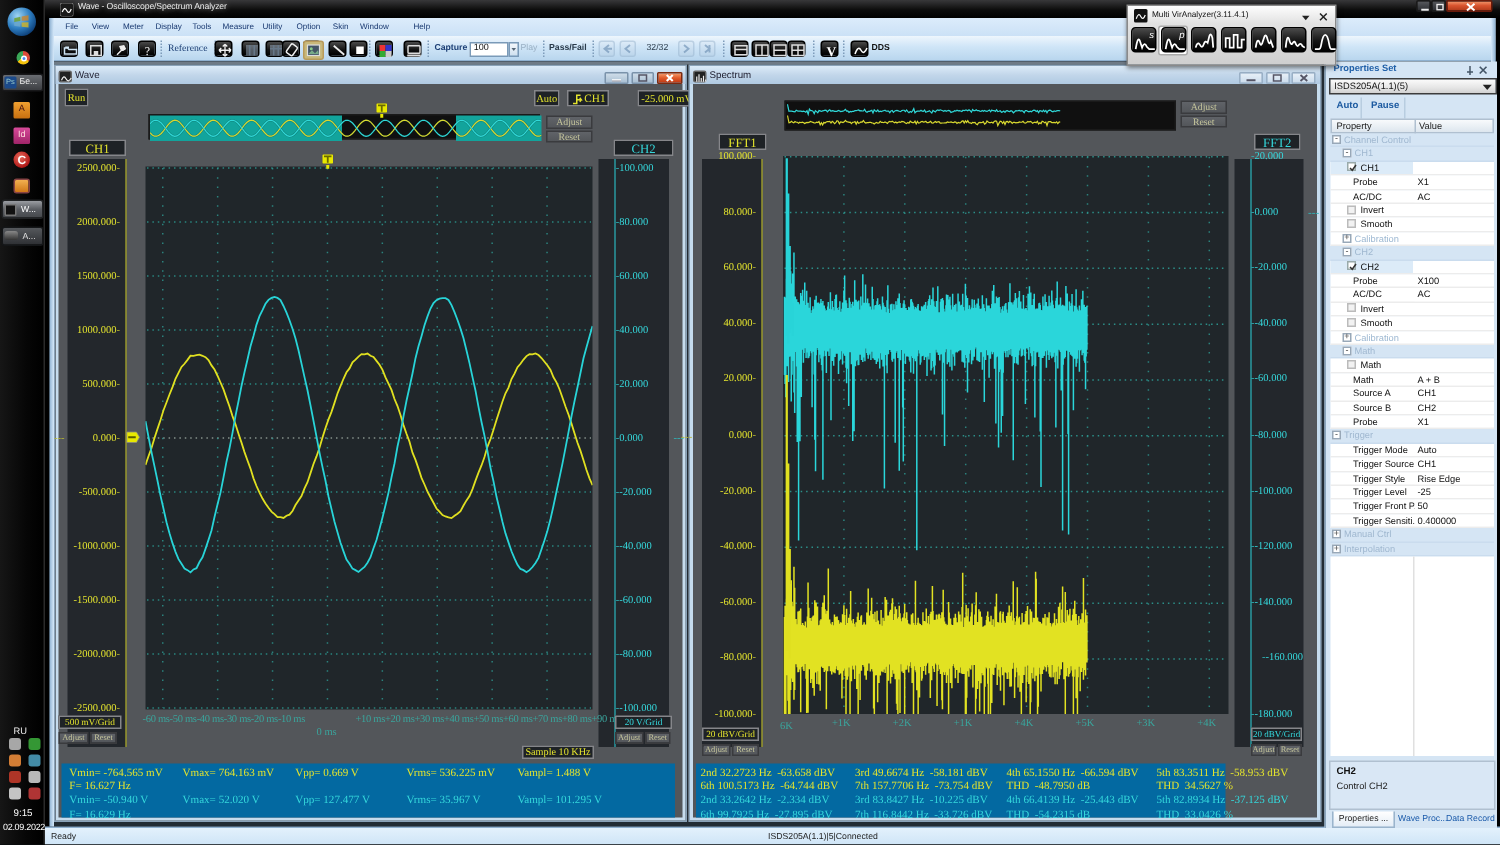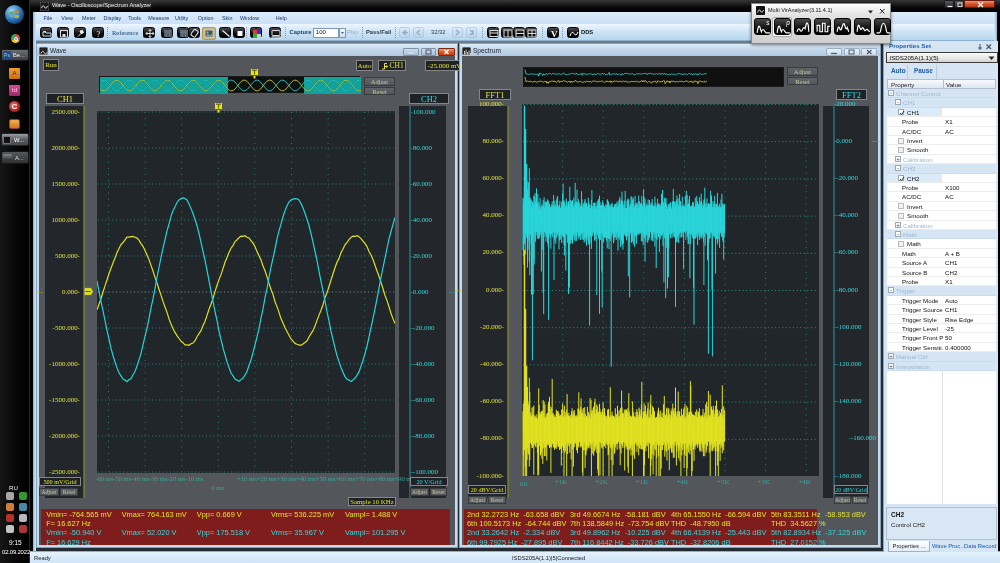--- a/index.html
+++ b/index.html
@@ -21,21 +21,21 @@
 #mdi{position:absolute;left:3px;top:41px;width:964px;height:510px;background:#232c34;border-top:2px solid #6e7a86}
 .child{position:absolute;border:1px solid #8aa2b8;background:#53565a;box-shadow:inset 0 0 0 2px #c6dcee}
 .ctitle{position:absolute;left:0;top:0;width:100%;height:11.5px;background:linear-gradient(180deg,#dcebf8,#c2d6ea 50%,#b0cae2);font-size:6.5px;color:#223}
 .cicon{position:absolute;left:2px;top:2.5px;width:9px;height:8px;background:#222;border-radius:1.5px;border:1px solid #666}
 .ctname{position:absolute;left:13px;top:2.5px}
 .darkbox{position:absolute;background:#1e2226;border:1px solid #85868a;color:#e3e32e;text-align:center;font-family:"Liberation Serif",serif;white-space:nowrap;overflow:hidden}
 .greybtn{position:absolute;background:linear-gradient(180deg,#606368,#53565a);border:1px solid #3a3b3e;color:#c6c69c;text-align:center;font-family:"Liberation Serif",serif;font-size:6.5px;white-space:nowrap;overflow:hidden}
 .zone{position:absolute;background:#23272c}
 .ylab{position:absolute;font-family:"Liberation Serif",serif;font-size:7px;line-height:9px;text-align:right}
 .serif{font-family:"Liberation Serif",serif}
-.meas{position:absolute;background:#7f1d1d;font-family:Liberation Sans, sans-serif;font-size:7.4px;line-height:8px}
+.meas{position:absolute;background:#0369a1;font-family:Liberation Serif, serif;font-size:7.4px;line-height:8px}
 .meas div{position:absolute;white-space:pre}
 .mmy{color:#e3e32e}.mmc{color:#35d8dc}
 
 .wbtn{position:absolute;border-radius:1.5px}
 
 #props{position:absolute;left:853px;top:41px;width:114px;height:511px;background:#d5e5f4;border-left:1px solid #8aa5bd}
 #props .hdr{position:absolute;left:0;top:0;width:100%;height:11px;font-size:7.5px;font-weight:bold;color:#123c6e;padding:1px 0 0 5px}
 .prow{position:absolute;left:3px;width:109px;height:9.4px;font-size:6.2px;line-height:9.4px;color:#111;background:#fff;border-bottom:1px solid #ececec;white-space:nowrap;overflow:hidden}
 .prow.cat{background:#d5e5f4;color:#a0b8d0;border-bottom:1px solid #cadcee}
 .pv{position:absolute;left:56px;top:0;width:51px;height:100%;background:#fff;padding-left:2px;color:#111}
@@ -408,21 +408,21 @@
       <div class="darkbox " style="left:311px;top:453px;width:48px;height:9px;font-size:6.8px;line-height:8px;color:#e3e32e">Sample 10 KHz</div>
       <div class="meas" style="left:3.5px;top:464.5px;width:409px;height:36px">
         <div class="mmy" style="left:5.7px;top:2.5px">Vmin= -764.565 mV</div>
         <div class="mmy" style="left:81.2px;top:2.5px">Vmax= 764.163 mV</div>
         <div class="mmy" style="left:156.3px;top:2.5px">Vpp= 0.669 V</div>
         <div class="mmy" style="left:230.5px;top:2.5px">Vrms= 536.225 mV</div>
         <div class="mmy" style="left:304.5px;top:2.5px">Vampl= 1.488 V</div>
         <div class="mmy" style="left:5.7px;top:11.7px">F= 16.627 Hz</div>
         <div class="mmc" style="left:5.7px;top:20.9px">Vmin= -50.940 V</div>
         <div class="mmc" style="left:81.2px;top:20.9px">Vmax= 52.020 V</div>
-        <div class="mmc" style="left:156.3px;top:20.9px">Vpp= 175.518 V</div>
+        <div class="mmc" style="left:156.3px;top:20.9px">Vpp= 127.477 V</div>
         <div class="mmc" style="left:230.5px;top:20.9px">Vrms= 35.967 V</div>
         <div class="mmc" style="left:304.5px;top:20.9px">Vampl= 101.295 V</div>
         <div class="mmc" style="left:5.7px;top:30.1px">F= 16.629 Hz</div>
       </div>
     </div>
     <div class="child" style="left:459px;top:43px;width:422px;height:505px">
       <div class="ctitle">
         <div class="cicon">
           <svg width="9" height="8">
             <path d="M1.5,6.5V3 M3,6.5V1.5 M4.5,6.5V4 M6,6.5V2.5 M7.5,6.5V5" stroke="#eee" fill="none" stroke-width="0.8"></path>
@@ -476,21 +476,21 @@
       <div class="ylab" style="left:0px;top:427.5px;width:44px;color:#e3e32e">-100.000<span style="color:#b8b832">-</span></div>
       <div class="ylab" style="left:374px;top:55.5px;width:42px;text-align:left;color:#35d8dc"><span style="color:#2fb8bc">-</span>20.000</div>
       <div class="ylab" style="left:374px;top:92.7px;width:42px;text-align:left;color:#35d8dc"><span style="color:#2fb8bc">-</span>0.000</div>
       <div class="ylab" style="left:374px;top:129.9px;width:42px;text-align:left;color:#35d8dc"><span style="color:#2fb8bc">-</span>-20.000</div>
       <div class="ylab" style="left:374px;top:167.1px;width:42px;text-align:left;color:#35d8dc"><span style="color:#2fb8bc">-</span>-40.000</div>
       <div class="ylab" style="left:374px;top:204.3px;width:42px;text-align:left;color:#35d8dc"><span style="color:#2fb8bc">-</span>-60.000</div>
       <div class="ylab" style="left:374px;top:241.5px;width:42px;text-align:left;color:#35d8dc"><span style="color:#2fb8bc">-</span>-80.000</div>
       <div class="ylab" style="left:374px;top:278.7px;width:42px;text-align:left;color:#35d8dc"><span style="color:#2fb8bc">-</span>-100.000</div>
       <div class="ylab" style="left:374px;top:315.9px;width:42px;text-align:left;color:#35d8dc"><span style="color:#2fb8bc">-</span>-120.000</div>
       <div class="ylab" style="left:374px;top:353.1px;width:42px;text-align:left;color:#35d8dc"><span style="color:#2fb8bc">-</span>-140.000</div>
-      <div class="ylab" style="left:374px;top:390.3px;width:42px;text-align:right;color:#35d8dc"><span style="color:#2fb8bc">-</span>-160.000</div>
+      <div class="ylab" style="left:374px;top:390.3px;width:42px;text-align:center;color:#35d8dc"><span style="color:#2fb8bc">-</span>-160.000</div>
       <div class="ylab" style="left:374px;top:427.5px;width:42px;text-align:left;color:#35d8dc"><span style="color:#2fb8bc">-</span>-180.000</div>
       <div class="serif abs" style="left:-6px;top:241.5px;width:14px;font-size:7.5px;color:#b8b832">---</div>
       <div class="serif abs" style="left:412px;top:92.7px;width:14px;font-size:7.5px;color:#2fb8bc">---</div>
       <svg class="abs" style="left:62px;top:60px;width:297px;height:372px;background:#20262a">
         <path d="M1,0.5H296" stroke="#2e9a92" stroke-width="1" stroke-dasharray="1 2.6" opacity="0.9" fill="none"></path>
         <path d="M1,37.7H296" stroke="#2e9a92" stroke-width="1" stroke-dasharray="1 2.6" opacity="0.9" fill="none"></path>
         <path d="M1,74.9H296" stroke="#2e9a92" stroke-width="1" stroke-dasharray="1 2.6" opacity="0.9" fill="none"></path>
         <path d="M1,112.1H296" stroke="#2e9a92" stroke-width="1" stroke-dasharray="1 2.6" opacity="0.9" fill="none"></path>
         <path d="M1,149.3H296" stroke="#2e9a92" stroke-width="1" stroke-dasharray="1 2.6" opacity="0.9" fill="none"></path>
         <path d="M1,186.5H296" stroke="#2e9a92" stroke-width="1" stroke-dasharray="1 2.6" opacity="0.9" fill="none"></path>
@@ -524,31 +524,31 @@
       <div class="greybtn" style="left:28px;top:452px;width:18px;height:8px;line-height:7.5px;font-size:5.6px">Reset</div>
       <div class="darkbox " style="left:374px;top:441px;width:34px;height:9px;font-size:6px;line-height:8px;color:#35d8dc">20 dBV/Grid</div>
       <div class="greybtn" style="left:374px;top:452px;width:17px;height:8px;line-height:7.5px;font-size:5.6px">Adjust</div>
       <div class="greybtn" style="left:392px;top:452px;width:16px;height:8px;line-height:7.5px;font-size:5.6px">Reset</div>
       <div class="meas" style="left:3.5px;top:464.5px;width:353px;height:36px">
         <div class="mmy" style="left:3.5px;top:2.5px">2nd 32.2723 Hz  -63.658 dBV</div>
         <div class="mmy" style="left:106.5px;top:2.5px">3rd 49.6674 Hz  -58.181 dBV</div>
         <div class="mmy" style="left:207.5px;top:2.5px">4th 65.1550 Hz  -66.594 dBV</div>
         <div class="mmy" style="left:307.5px;top:2.5px">5th 83.3511 Hz  -58.953 dBV</div>
         <div class="mmy" style="left:3.5px;top:11.7px">6th 100.5173 Hz  -64.744 dBV</div>
-        <div class="mmy" style="left:106.5px;top:11.7px">7th 138.5849 Hz  -73.754 dBV</div>
+        <div class="mmy" style="left:106.5px;top:11.7px">7th 157.7706 Hz  -73.754 dBV</div>
         <div class="mmy" style="left:207.5px;top:11.7px">THD  -48.7950 dB</div>
         <div class="mmy" style="left:307.5px;top:11.7px">THD  34.5627 %</div>
         <div class="mmc" style="left:3.5px;top:20.9px">2nd 33.2642 Hz  -2.334 dBV</div>
-        <div class="mmc" style="left:106.5px;top:20.9px">3rd 49.8962 Hz  -10.225 dBV</div>
+        <div class="mmc" style="left:106.5px;top:20.9px">3rd 83.8427 Hz  -10.225 dBV</div>
         <div class="mmc" style="left:207.5px;top:20.9px">4th 66.4139 Hz  -25.443 dBV</div>
         <div class="mmc" style="left:307.5px;top:20.9px">5th 82.8934 Hz  -37.125 dBV</div>
         <div class="mmc" style="left:3.5px;top:30.1px">6th 99.7925 Hz  -27.895 dBV</div>
         <div class="mmc" style="left:106.5px;top:30.1px">7th 116.8442 Hz  -33.726 dBV</div>
-        <div class="mmc" style="left:207.5px;top:30.1px">THD  -32.8206 dB</div>
-        <div class="mmc" style="left:307.5px;top:30.1px">THD  27.0152 %</div>
+        <div class="mmc" style="left:207.5px;top:30.1px">THD  -54.2315 dB</div>
+        <div class="mmc" style="left:307.5px;top:30.1px">THD  33.0426 %</div>
       </div>
     </div>
     <div id="props" style="left:883px;top:41px;width:115px;height:511px">
       <div class="hdr" style="font-size:6.2px;color:#1f5fa8">Properties Set</div>
       <svg class="abs" style="left:92px;top:2px" width="8" height="8">
         <path d="M4,1 V5 M2,5 H6 M4,5 L4,7" stroke="#456" stroke-width="1" fill="none"></path>
       </svg>
       <svg class="abs" style="left:101px;top:2px" width="8" height="8">
         <path d="M1.5,1.5 L6,6 M6,1.5 L1.5,6" stroke="#456" stroke-width="1.1" fill="none"></path>
       </svg>

